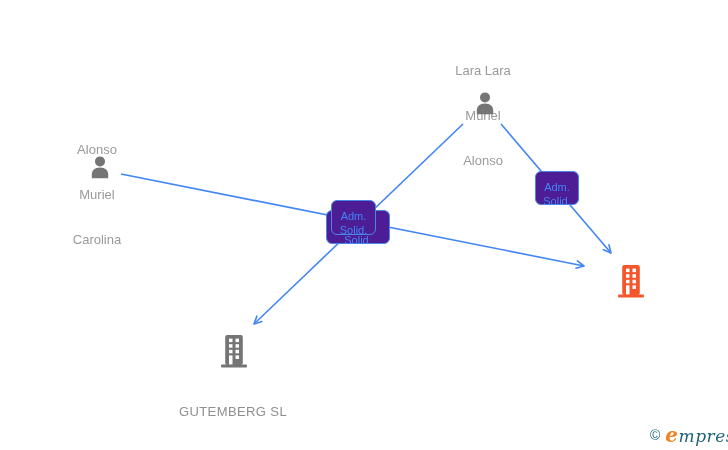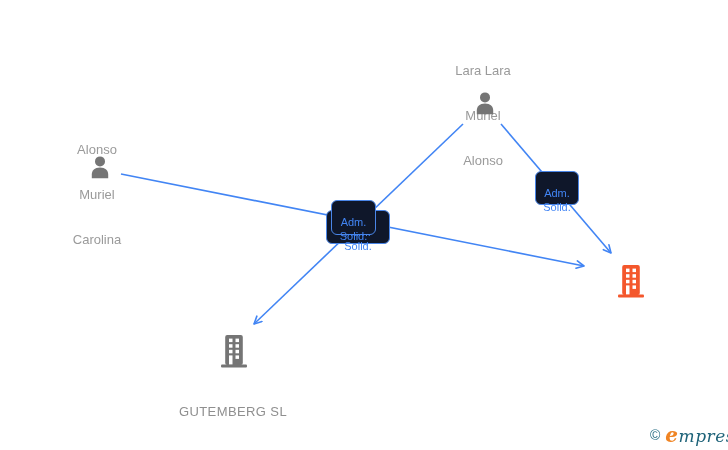--- a/index.html
+++ b/index.html
@@ -8,23 +8,23 @@
     overflow:hidden;font-family:"Liberation Sans",sans-serif;
   }
   .edges-svg{position:absolute;left:0;top:0;z-index:1;}
   .node-label{
     position:absolute;transform:translateX(-50%);text-align:center;
     color:#9a9a9a;font-size:13px;line-height:15px;z-index:2;white-space:pre;
   }
   .company-label{color:#8f8f8f;letter-spacing:0.4px;}
   .node-icon{position:absolute;z-index:2;}
   .adm-box{
-    position:absolute;box-sizing:border-box;background:#0f172a;
+    position:absolute;box-sizing:border-box;background:#4c1d95;
     border:1.5px solid #4a86e8;border-radius:6px;color:#4285f4;
-    font-size:11px;line-height:14px;text-align:center;padding-top:14px;
+    font-size:11px;line-height:14px;text-align:center;padding-top:8px;
   }
   .adm-box div{white-space:nowrap;}
   .box-center-back {left:326px;top:210px;width:64px;height:34px;z-index:2;}
   .box-center-front{left:331px;top:200px;width:45px;height:35px;z-index:3;}
   .box-right       {left:535px;top:171px;width:44px;height:34px;z-index:2;}
   .footer-logo{
     position:absolute;left:650px;top:423px;z-index:2;display:flex;
     align-items:center;gap:5px;
   }
   .copy-symbol{color:#2d7186;font-size:14px;line-height:20px;}

